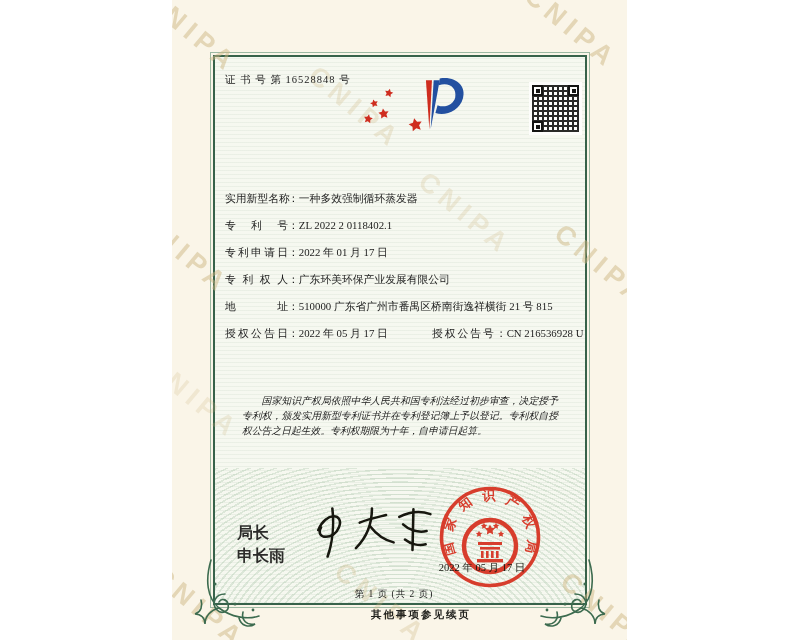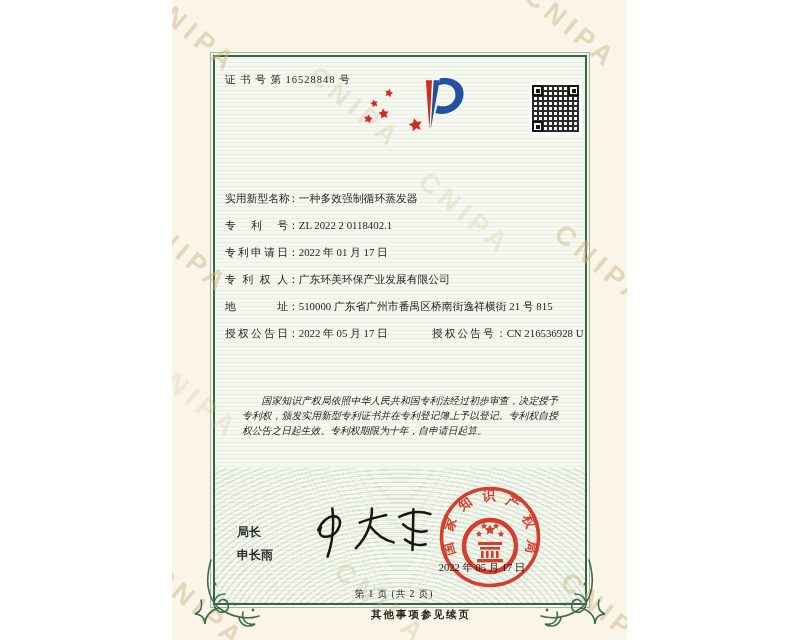--- a/index.html
+++ b/index.html
@@ -59,21 +59,21 @@
     display:inline-block;width:63px;text-align:justify;text-align-last:justify;
     vertical-align:top;
   }
   .lab2{letter-spacing:2px;}
   .grant-no{margin-left:44px;}
   .paras{left:12px;right:12px;top:321px;font-size:9.8px;line-height:15px;text-align:justify;}
   .paras p{margin:15px;text-indent:2em;font-style:italic;}
   .signer{
     left:22px;top:464px;
     font-family:Liberation Sans, sans-serif;
-    font-size:12px;font-weight:600;color:#2c2c2a;line-height:23px;
+    font-size:16px;font-weight:600;color:#2c2c2a;line-height:23px;
   }
   .signature{left:90px;top:446px;width:132px;height:58px;}
   .seal{left:223px;top:427px;width:104px;height:104px;opacity:0.93;}
   .seal-date{left:187px;top:504px;width:160px;text-align:center;font-size:10.5px;color:#17170f;z-index:4;}
   .page-no{left:0;right:44px;top:531px;text-align:center;font-size:9.5px;letter-spacing:1px;padding-left:32px;}
   .cont-note{
     position:absolute;left:0;right:0;top:608px;z-index:3;text-align:center;
     font-size:10.5px;font-weight:bold;letter-spacing:2px;color:#23231f;padding-left:43px;
   }
   .orn{position:absolute;width:76px;height:76px;z-index:3;}

